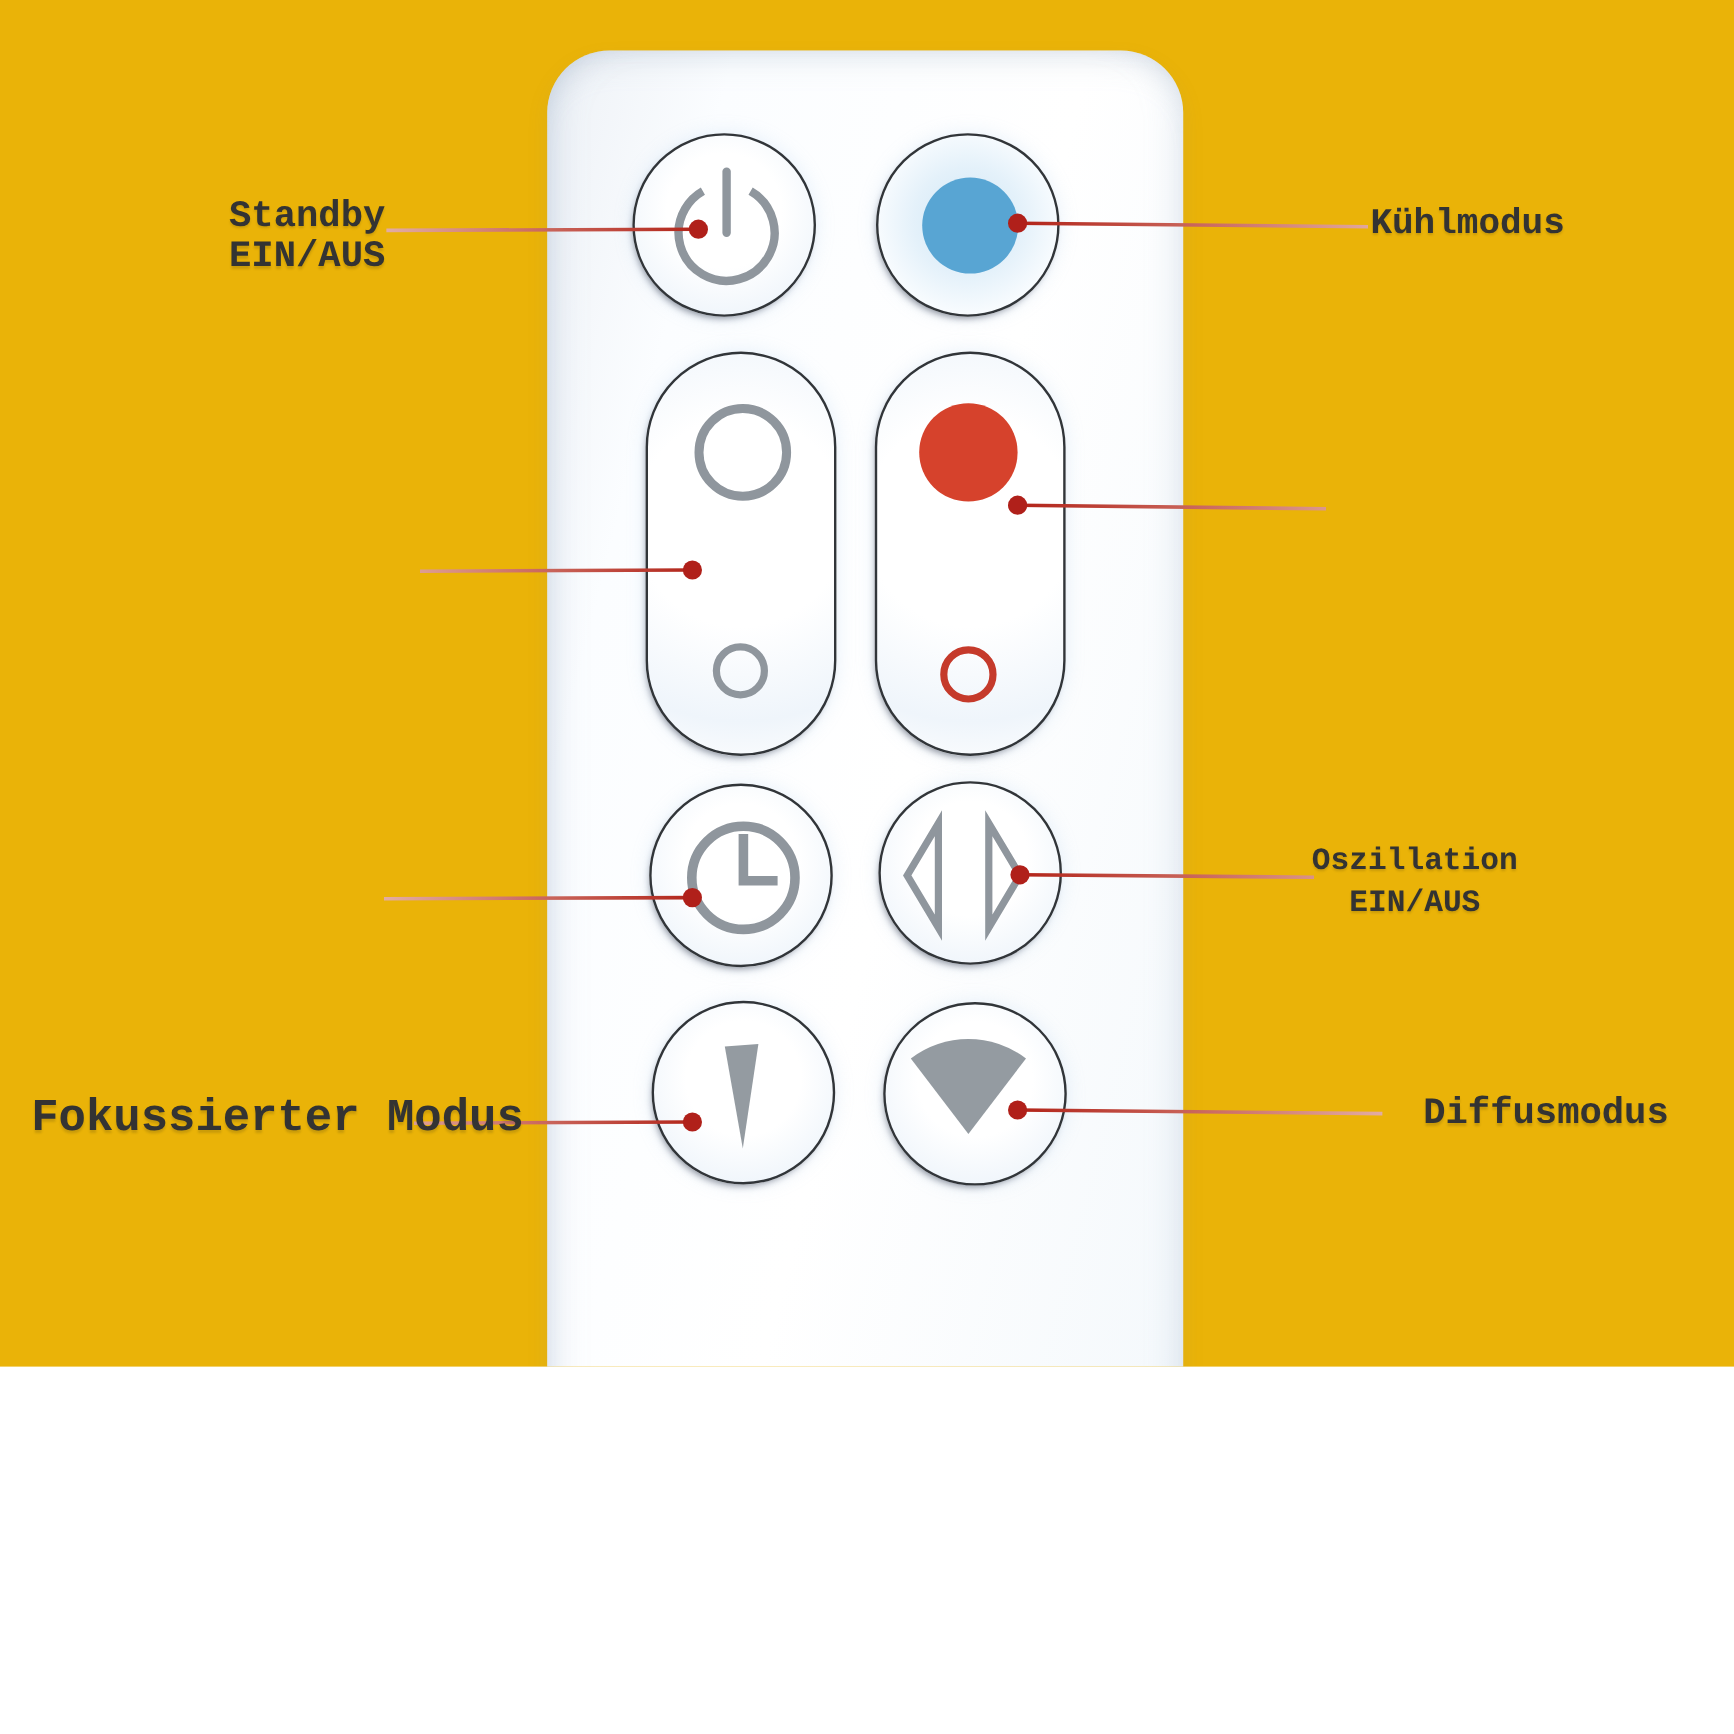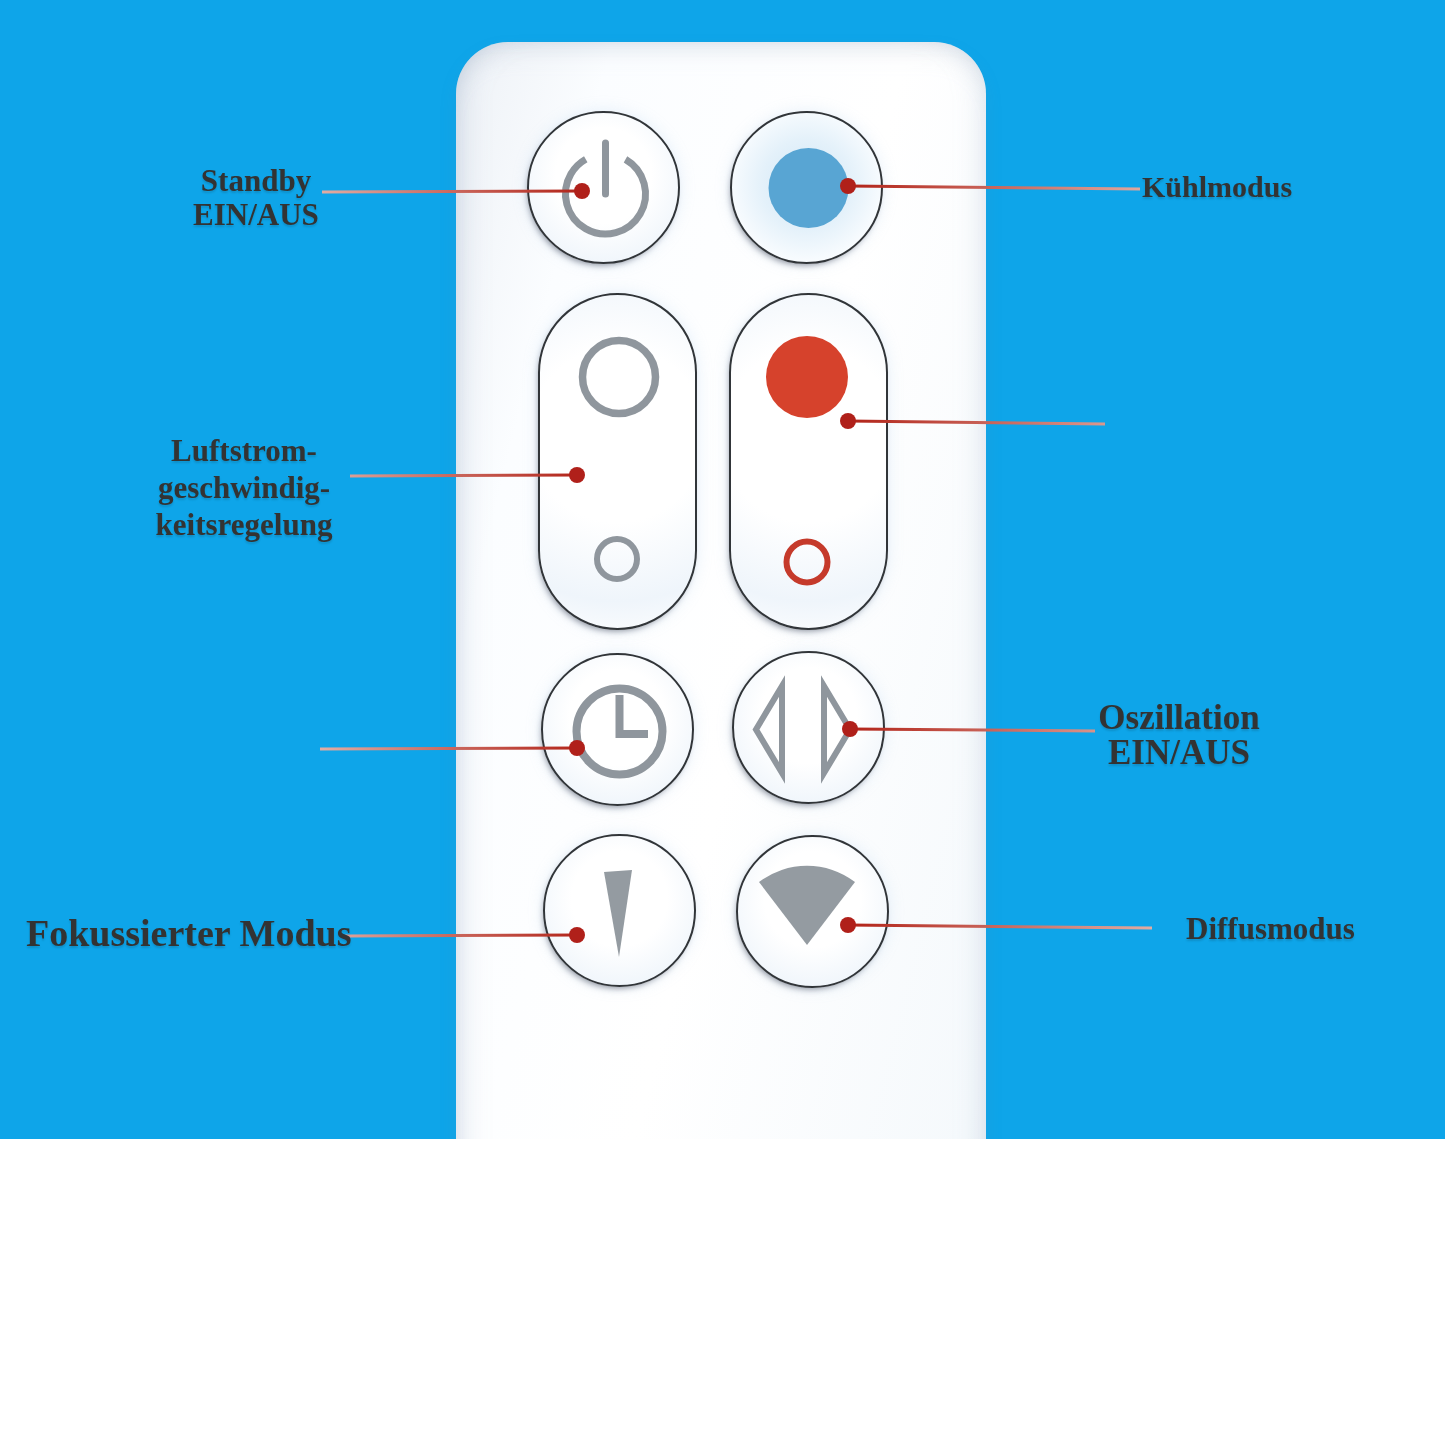--- a/index.html
+++ b/index.html
@@ -1,17 +1,17 @@
 <!DOCTYPE html>
 <html style="--label-text: #333333; --leader-dark: #b22318; --leader-light: #e2aca3; --dot-red: #b0201a; --cool-blue: #58a5d3; --heat-red: #d6422c; --ring-red: #c53a2b; --icon-gray: #8f969d; --icon-gray-fill: #949ba1; --outline-dark: #313539;"><head>
 <meta charset="utf-8">
 <style>
   html,body{margin:0;padding:0;background:#ffffff;}
-  .canvas{position:relative;width:1445px;height:1139px;background:#0ea5e9;overflow:hidden;
-          font-family:Liberation Serif, serif;}
+  .canvas{position:relative;width:1445px;height:1139px;background:#eab308;overflow:hidden;
+          font-family:Liberation Mono, monospace;}
 
   
   .remote{position:absolute;left:456px;top:42px;width:530px;height:1362px;border-radius:52px;
     background:linear-gradient(104deg,#edf1f6 0%,#fbfdff 18%,#ffffff 52%,#f5f9fc 90%,#eef3f8 100%);
     box-shadow:inset 22px 0 32px -24px rgba(150,170,195,.55),
                inset -22px 0 32px -24px rgba(150,170,195,.40),
                inset 0 26px 32px -28px rgba(160,175,195,.45),
                0 8px 18px rgba(120,140,170,.10);}
 
   
@@ -38,21 +38,21 @@
   .stop-light{stop-color:var(--leader-light);}
 
   
   .callout{position:absolute;z-index:6;color:var(--label-text);font-weight:700;
            text-shadow:0 2px 2px rgba(20,20,20,.15);white-space:nowrap;}
   .c-standby{left:146px;top:164px;width:220px;text-align:center;font-size:31px;line-height:33.5px;}
   .c-cool{left:1142px;top:170px;font-size:30px;}
   .c-airflow{left:134px;top:432px;width:220px;text-align:center;font-size:31px;line-height:37px;}
   .c-thermostat{left:1108px;top:412px;font-size:30px;}
   .c-sleep{left:87px;top:727px;font-size:37px;}
-  .c-osc{left:1071px;top:700px;width:216px;text-align:center;font-size:35px;line-height:35px;}
+  .c-osc{left:1071px;top:700px;width:216px;text-align:center;font-size:26px;line-height:35px;}
   .c-focus{left:26px;top:911px;font-size:38px;}
   .c-diffuse{left:1150px;top:911px;font-size:31px;margin-left:36px;}
 </style>
 </head>
 <body>
 
 <div class="canvas">
 
   <div class="remote">
 
@@ -141,25 +141,20 @@
     <circle class="dot" cx="848" cy="925" r="8"></circle>
   </svg>
 
   <div class="callout c-standby">
     <div>Standby</div>
     <div>EIN/AUS</div>
   </div>
 
   <div class="callout c-cool">Kühlmodus</div>
 
-  <div class="callout c-airflow">
-    <div>Luftstrom-</div>
-    <div>geschwindig-</div>
-    <div>keitsregelung</div>
-  </div>
 
 
 
   <div class="callout c-osc">
     <div>Oszillation</div>
     <div>EIN/AUS</div>
   </div>
 
   <div class="callout c-focus">Fokussierter Modus</div>
 

